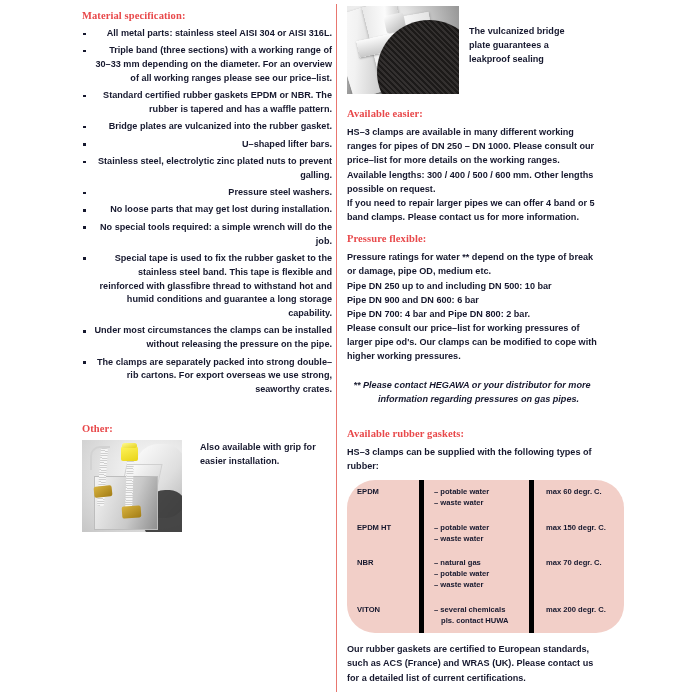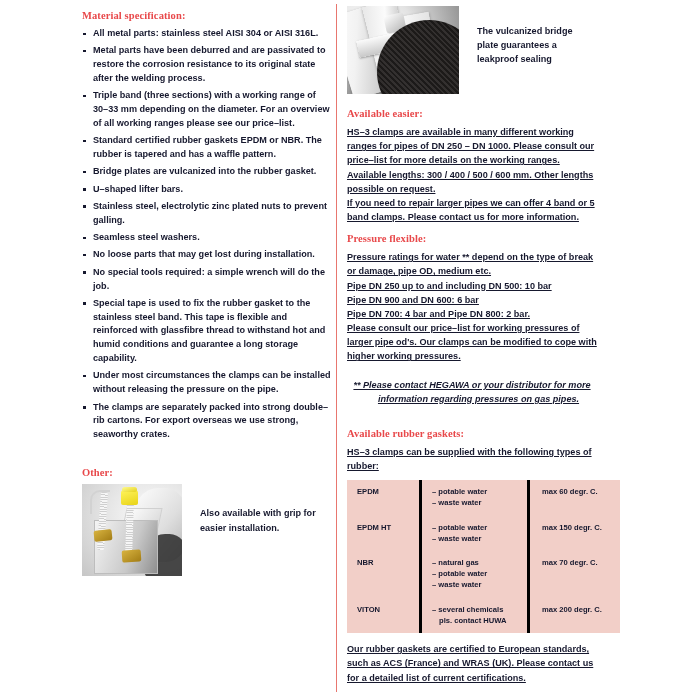--- a/index.html
+++ b/index.html
@@ -46,20 +46,21 @@
     font-weight: 600;
     color: #e8484a;
     margin: 0 0 6px 0;
     letter-spacing: 0.1px;
     font-family: Liberation Serif, serif;
   }
   .bullets {
     list-style: none;
     margin: 0;
     padding: 0;
+    text-align: right;
   }
   .bullets li {
     position: relative;
     padding-left: 11px;
     margin-bottom: 3.5px;
     font-size: 9.1px;
     font-weight: bold;
     line-height: 1.52;
     color: #16182e;
   }
@@ -71,21 +72,20 @@
     width: 2.6px;
     height: 2.6px;
     background: #16182e;
   }
   p.body {
     font-size: 9.1px;
     font-weight: bold;
     line-height: 1.56;
     margin: 0;
     color: #16182e;
-    text-decoration: underline;
   }
   p.body.italic {
     font-style: italic;
     font-weight: bold;
     text-align: center;
   }
   .gap-sm { height: 9px; }
   .gap-md { height: 14px; }
   .gap-lg { height: 22px; }
 
@@ -217,29 +217,30 @@
     line-height: 1.56;
     color: #16182e;
   }
 
   
   table.gaskets {
     border-collapse: collapse;
     width: 235px;
     background: #f2cfc8;
     table-layout: fixed;
+    border-radius: 28px;
   }
   table.gaskets td {
     vertical-align: top;
     padding: 7px 0 7px 0;
     font-size: 7.6px;
     font-weight: bold;
     line-height: 1.42;
     color: #16182e;
-    border-left: 3px solid #000000;
+    border-left: 5px solid #000000;
     border-right: 1px solid #ffffff;
   }
   table.gaskets td.c-type  { width: 62px;  padding-left: 10px; }
   table.gaskets td.c-uses  { width: 95px;  padding-left: 10px; }
   table.gaskets td.c-temp  { width: 78px;  padding-left: 12px; }
   table.gaskets td:first-child { border-left: none; }
   table.gaskets td:last-child  { border-right: none; }
   .use-line { white-space: nowrap; }
   .use-sub  { padding-left: 7px; }
 </style>
@@ -249,27 +250,26 @@
 <div class="page">
 
   <div class="divider"></div>
 
   <div class="col-left">
 
     <h2 class="section-head">Material specification:</h2>
 
     <ul class="bullets">
       <li>All metal parts: stainless steel AISI 304 or AISI 316L.</li>
-      <li>Metal parts have been deburred and are passivated to restore the corrosion resistance to its original state after the welding process.</li>
       <li>Triple band (three sections) with a working range of 30–33 mm depending on the diameter. For an overview of all working ranges please see our price–list.</li>
       <li>Standard certified rubber gaskets EPDM or NBR. The rubber is tapered and has a waffle pattern.</li>
       <li>Bridge plates are vulcanized into the rubber gasket.</li>
       <li>U–shaped lifter bars.</li>
       <li>Stainless steel, electrolytic zinc plated nuts to prevent galling.</li>
-      <li>Seamless steel washers.</li>
+      <li>Pressure steel washers.</li>
       <li>No loose parts that may get lost during installation.</li>
       <li>No special tools required: a simple wrench will do the job.</li>
       <li>Special tape is used to fix the rubber gasket to the stainless steel band. This tape is flexible and reinforced with glassfibre thread to withstand hot and humid conditions and guarantee a long storage capability.</li>
       <li>Under most circumstances the clamps can be installed without releasing the pressure on the pipe.</li>
       <li>The clamps are separately packed into strong double–rib cartons. For export overseas we use strong, seaworthy crates.</li>
     </ul>
 
     <div class="gap-lg"></div>
 
     <h2 class="section-head">Other:</h2>
@@ -281,38 +281,38 @@
         <div class="gp-dark"></div>
         <div class="gp-plate"></div>
         <div class="gp-bracket"></div>
         <div class="gp-hook"></div>
         <div class="gp-rod gp-rod1"></div>
         <div class="gp-rod gp-rod2"></div>
         <div class="gp-nut gp-nut1"></div>
         <div class="gp-nut gp-nut2"></div>
         <div class="gp-cap"></div>
       </div>
-      <div class="photo-caption" style="width:125px; margin-left:18px; margin-top:22px;">Also available with grip for easier installation.</div>
+      <div class="photo-caption" style="width:125px; margin-left:18px; ">Also available with grip for easier installation.</div>
     </div>
 
   </div>
 
   <div class="col-right">
 
     <div class="photo-row">
       <div class="photo photo-bridge">
         <div class="bp-bg"></div>
         <div class="bp-p1 bp-plate"></div>
         <div class="bp-p2 bp-plate"></div>
         <div class="bp-p3 bp-plate"></div>
         <div class="bp-band"></div>
         <div class="bp-nut"></div>
         <div class="bp-dark"></div>
       </div>
-      <div class="photo-caption" style="width:112px; margin-left:18px; margin-top:18px;">The vulcanized bridge plate guarantees a leakproof sealing</div>
+      <div class="photo-caption" style="width:112px; margin-left:10px; margin-top:18px;">The vulcanized bridge plate guarantees a leakproof sealing</div>
     </div>
 
     <div class="gap-md"></div>
 
     <h2 class="section-head">Available easier:</h2>
     <p class="body">HS–3 clamps are available in many different working ranges for pipes of DN 250 – DN 1000. Please consult our price–list for more details on the working ranges. Available lengths: 300 / 400 / 500 / 600 mm. Other lengths possible on request.</p>
     <p class="body">If you need to repair larger pipes we can offer 4 band or 5 band clamps. Please contact us for more information.</p>
 
     <div class="gap-sm"></div>
 

